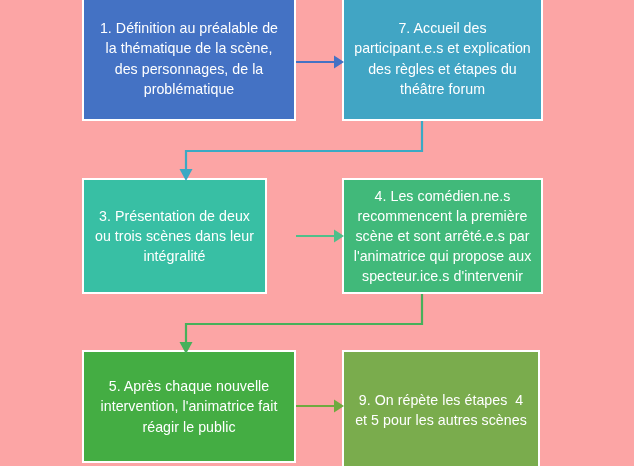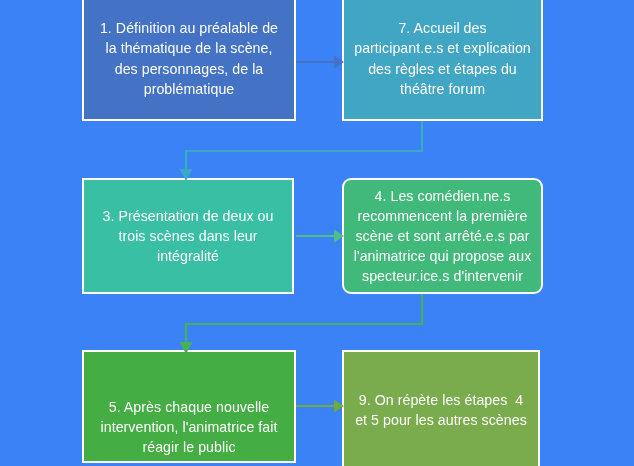--- a/index.html
+++ b/index.html
@@ -10,44 +10,44 @@
   body {
     width: 634px;
     height: 466px;
     overflow: hidden;
     font-family: "Liberation Sans", sans-serif;
   }
   #canvas {
     position: relative;
     width: 634px;
     height: 466px;
-    background: #3b82f6;
+    background: #fca5a5;
   }
   .node {
     position: absolute;
     box-sizing: border-box;
     display: flex;
     align-items: center;
     justify-content: center;
     text-align: center;
     color: #ffffff;
     font-size: 14.2px;
     line-height: 1.42;
     padding: 4px 9px;
     border: 2px solid #ffffff;
     letter-spacing: 0.05px;
   }
   .node span { display: block; width: 100%; white-space: pre-wrap; }
 
   
   #node1 { left: 82px;  top: -4px;  width: 214px; height: 125px; background: #4472c4; }
   #node2 { left: 342px; top: -4px;  width: 201px; height: 125px; background: #41a5c4; }
-  #node3 { left: 82px;  top: 178px; width: 212px; height: 116px; background: #38bfa4; }
-  #node4 { left: 342px; top: 178px; width: 201px; height: 116px; background: #41b97a; border-radius: 9px; }
-  #node5 { left: 82px;  top: 350px; width: 214px; height: 113px; background: #44ad43; align-items: flex-end; }
+  #node3 { left: 82px;  top: 178px; width: 185px; height: 116px; background: #38bfa4; }
+  #node4 { left: 342px; top: 178px; width: 201px; height: 116px; background: #41b97a; }
+  #node5 { left: 82px;  top: 350px; width: 214px; height: 113px; background: #44ad43; }
   #node6 { left: 342px; top: 350px; width: 198px; height: 120px; background: #7aac4d; }
 
   
   .conn { position: absolute; }
   .conn svg { display: block; overflow: visible; }
 
   #conn-1-2 { left: 296px; top: 48px;  width: 48px; height: 28px; }
   #conn-2-3 { left: 178px; top: 121px; width: 252px; height: 60px; }
   #conn-3-4 { left: 296px; top: 222px; width: 48px; height: 28px; }
   #conn-4-5 { left: 178px; top: 294px; width: 252px; height: 60px; }

